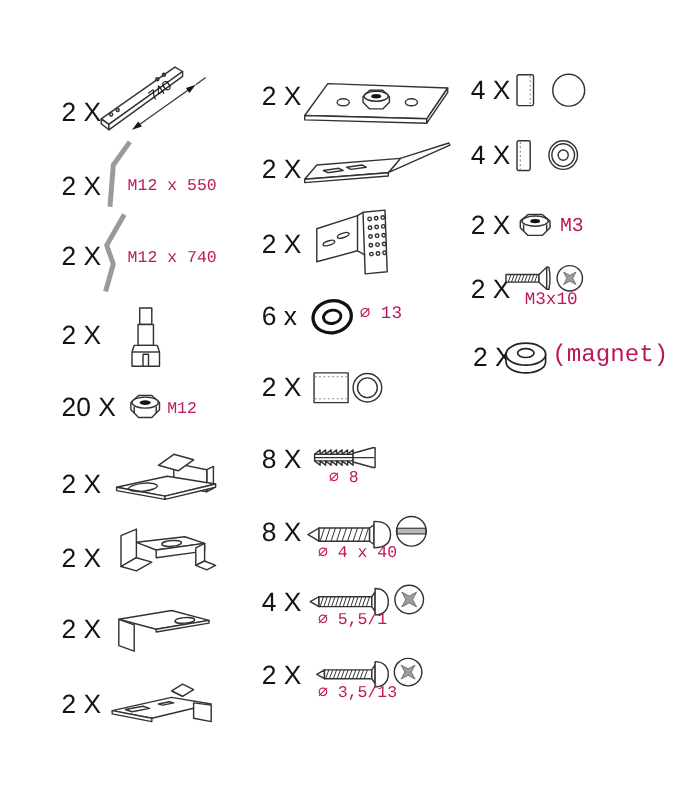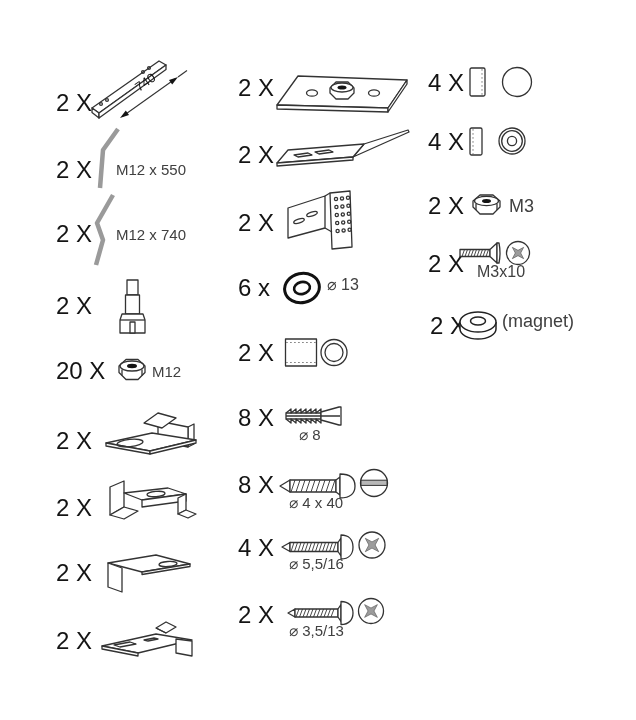--- a/index.html
+++ b/index.html
@@ -1,19 +1,19 @@
 <!DOCTYPE html>
 <html><head>
 <meta charset="utf-8">
 <style>
   html,body{margin:0;padding:0;background:#fff;}
   body{width:636px;height:720px;position:relative;overflow:hidden;}
   .sheet{position:absolute;inset:0;font-family:"Liberation Sans","DejaVu Sans",sans-serif;color:#141414;border-radius:15px;}
   .qty{position:absolute;font-size:24px;line-height:1;white-space:pre;color:#141414;}
-  .spec{position:absolute;font-size:15px;line-height:1;color:#404040;white-space:pre;}
+  .spec{position:absolute;font-size:15px;line-height:1;color:#be185d;white-space:pre;font-family:Liberation Mono, monospace;}
   svg.icon{position:absolute;overflow:visible;}
   .ln{stroke:#333;stroke-width:1.3;fill:#fff;stroke-linejoin:round;}
   .lnf{stroke:#333;stroke-width:1.3;fill:none;stroke-linejoin:round;}
   .dash{stroke:#8a8a8a;stroke-width:1;fill:none;stroke-dasharray:1.8,2.2;}
   .thread{stroke:#333;stroke-width:0.9;fill:none;}
   .dark{fill:#141414;stroke:none;}
 </style>
 </head>
 <body>
 
@@ -196,21 +196,21 @@
   <div class="qty" style="left:238px;top:536px">4 X</div>
   <svg class="icon" style="left:278px;top:530px" width="108" height="32" viewBox="0 0 108 32">
     <polygon class="ln" points="4,17 12,12.5 12,21.5"></polygon>
     <rect class="ln" x="12" y="12.5" width="48" height="9"></rect>
     <path class="thread" d="M13,21.5L16,12.5 M16.5,21.5L19.5,12.5 M20,21.5L23,12.5 M23.5,21.5L26.5,12.5 M27,21.5L30,12.5 M30.5,21.5L33.5,12.5 M34,21.5L37,12.5 M37.5,21.5L40.5,12.5 M41,21.5L44,12.5 M44.5,21.5L47.5,12.5 M48,21.5L51,12.5 M51.5,21.5L54.5,12.5 M55,21.5L58,12.5"></path>
     <polygon class="ln" points="60,12.5 63,8 63,26 60,21.5"></polygon>
     <path class="ln" d="M63,5 C71,5 75,10 75,17 C75,24 71,29 63,29 Z"></path>
     <circle class="lnf" cx="94" cy="15" r="13" stroke-width="1.4"></circle>
     <path d="M0,-9.5 L2.2,-2.2 L9.5,0 L2.2,2.2 L0,9.5 L-2.2,2.2 L-9.5,0 L-2.2,-2.2 Z" transform="translate(94 15) rotate(45)" fill="#9c9c9c" stroke="#555" stroke-width="0.6"></path>
   </svg>
-  <div class="spec" style="left:289px;top:556px">⌀ 5,5/16</div>
+  <div class="spec" style="left:289px;top:556px">⌀ 5,5/1</div>
 
   <div class="qty" style="left:238px;top:603px">2 X</div>
   <svg class="icon" style="left:278px;top:596px" width="108" height="32" viewBox="0 0 108 32">
     <polygon class="ln" points="10,17 17,13 17,21"></polygon>
     <rect class="ln" x="17" y="13" width="43" height="8"></rect>
     <path class="thread" d="M18,21L21,13 M21.5,21L24.5,13 M25,21L28,13 M28.5,21L31.5,13 M32,21L35,13 M35.5,21L38.5,13 M39,21L42,13 M42.5,21L45.5,13 M46,21L49,13 M49.5,21L52.5,13 M53,21L56,13"></path>
     <polygon class="ln" points="60,13 63,8.5 63,25.5 60,21"></polygon>
     <path class="ln" d="M63,5.5 C71,5.5 75,10.5 75,17 C75,23.5 71,28.5 63,28.5 Z"></path>
     <circle class="lnf" cx="93" cy="15" r="12.5" stroke-width="1.4"></circle>
     <path d="M0,-9 L2.1,-2.1 L9,0 L2.1,2.1 L0,9 L-2.1,2.1 L-9,0 L-2.1,-2.1 Z" transform="translate(93 15) rotate(45)" fill="#9c9c9c" stroke="#555" stroke-width="0.6"></path>
@@ -253,15 +253,15 @@
     <path d="M0,-8 L1.9,-1.9 L8,0 L1.9,1.9 L0,8 L-1.9,1.9 L-8,0 L-1.9,-1.9 Z" transform="translate(60 13) rotate(45)" fill="#9c9c9c" stroke="#555" stroke-width="0.6"></path>
   </svg>
   <div class="spec" style="left:477px;top:264px;font-size:16px">M3x10</div>
 
   <div class="qty" style="left:430px;top:314px">2 X</div>
   <svg class="icon" style="left:458px;top:309px" width="42" height="36" viewBox="0 0 42 36">
     <path d="M2,13 L2,20 A18,10 0 0 0 38,20 L38,13" fill="#fff" stroke="#222" stroke-width="1.5"></path>
     <ellipse cx="20" cy="13" rx="18" ry="10" fill="#fff" stroke="#222" stroke-width="1.5"></ellipse>
     <ellipse cx="20" cy="12" rx="7.5" ry="4" fill="#fff" stroke="#222" stroke-width="1.5"></ellipse>
   </svg>
-  <div class="spec" style="left:502px;top:312px;font-size:18px">(magnet)</div>
+  <div class="spec" style="left:502px;top:312px;font-size:22px">(magnet)</div>
 
 </div>
 
 </body></html>

